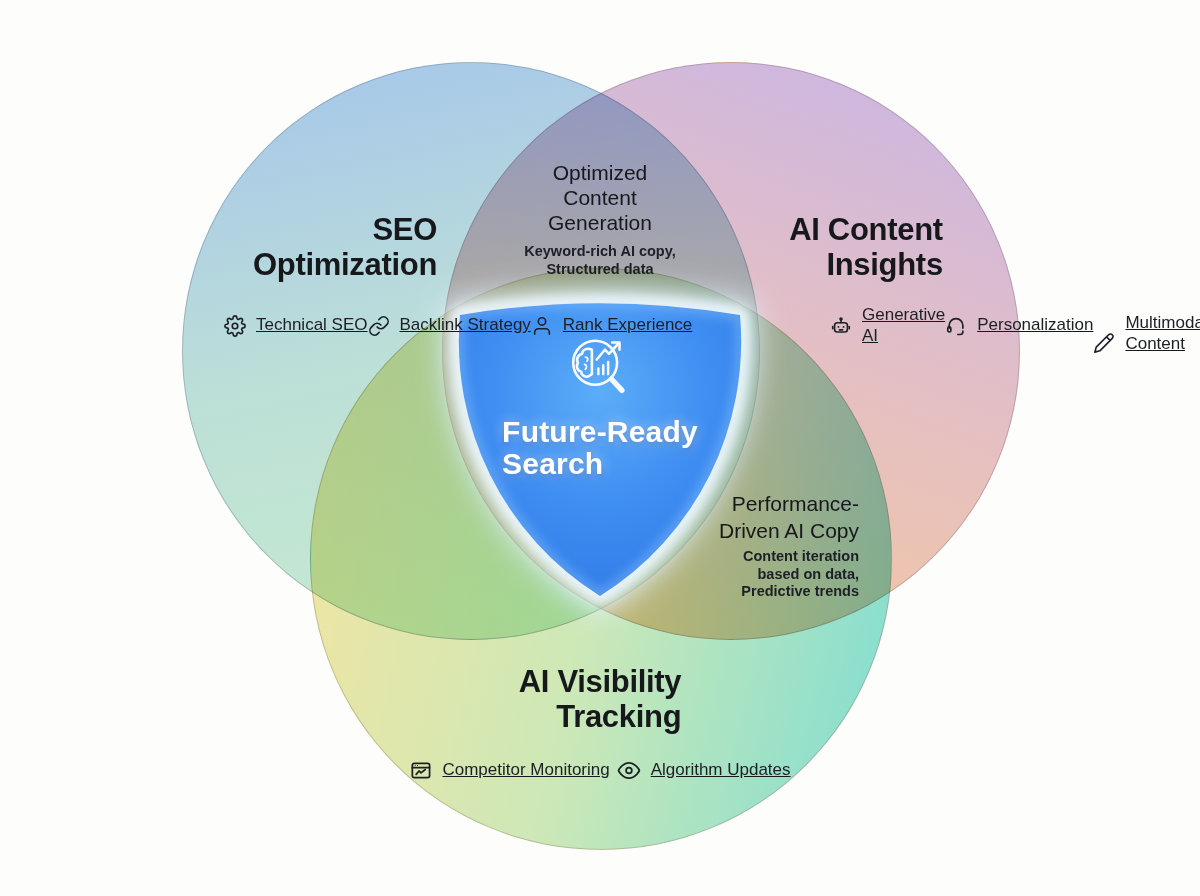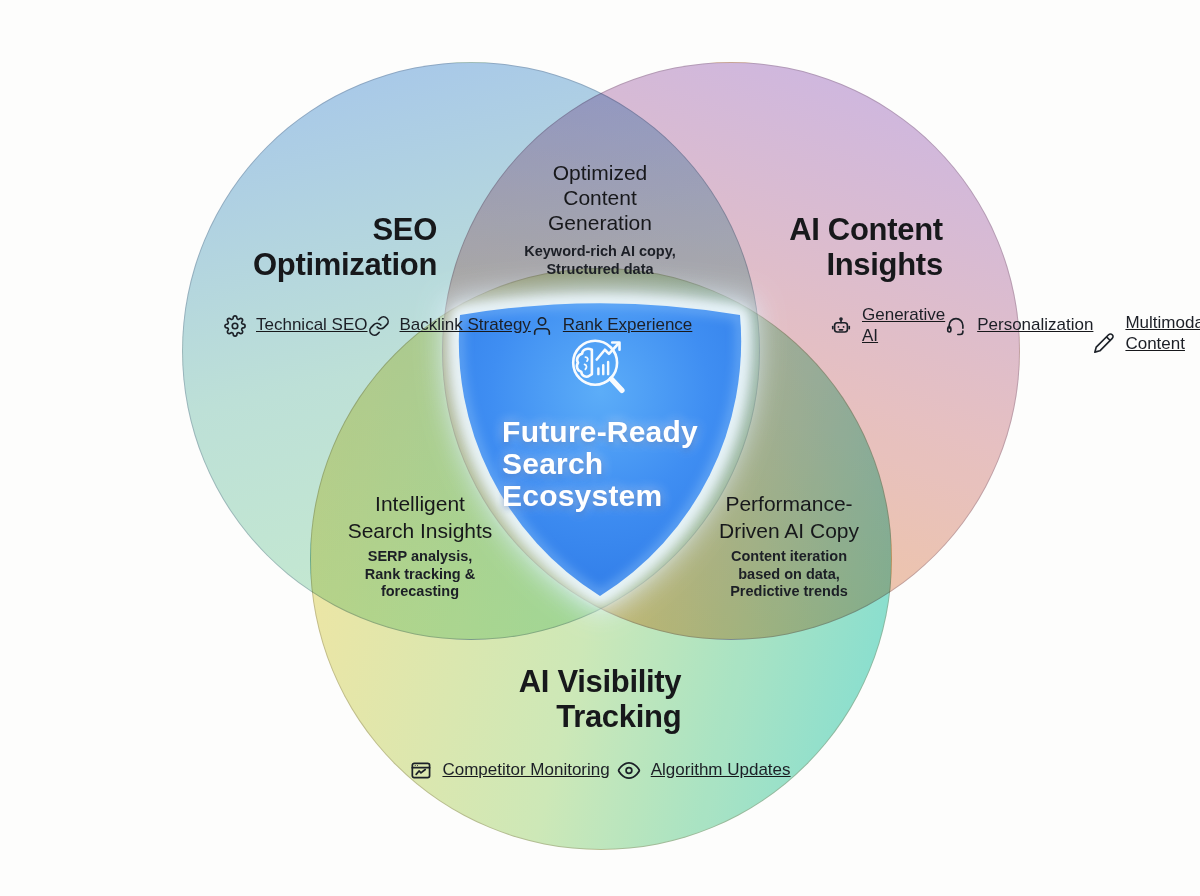--- a/index.html
+++ b/index.html
@@ -89,21 +89,20 @@
     <path d="M30 37 c3 0 4 3 2 5" stroke-width="2.2"></path>
     <path d="M29 46 c3 1 3 4 1 6" stroke-width="2.2"></path>
     <path d="M46 58 v-7 M52 58 v-11 M58 58 v-15" stroke-width="3"></path>
     <path d="M44 40 L54 28 L59 33 L71 20"></path>
     <path d="M63 19 h9 v9"></path>
   </svg>
 
   <div class="abs center-block" style="left:600px;top:416px;">
     <div class="center-title">Future-Ready</div>
     <div class="center-title">Search</div>
-    <div class="center-title">Ecosystem</div>
   </div>
 
   <div class="abs cx circle-title" style="left:345px;top:212px;">
     <div>SEO</div>
     <div>Optimization</div>
   </div>
   <div class="abs cx circle-title" style="left:866px;top:212px;">
     <div>AI Content</div>
     <div>Insights</div>
   </div>
@@ -115,31 +114,22 @@
   <div class="abs cx lens-top" style="left:600px;top:160px;">
     <div class="lens-title">Optimized</div>
     <div class="lens-title">Content</div>
     <div class="lens-title">Generation</div>
     <div class="lens-sub">
       <div>Keyword-rich AI copy,</div>
       <div>Structured data</div>
     </div>
   </div>
 
-  <div class="abs cx lens-side" style="left:420px;top:490px;">
-    <div class="lens-title">Intelligent</div>
-    <div class="lens-title">Search Insights</div>
-    <div class="lens-sub">
-      <div>SERP analysis,</div>
-      <div>Rank tracking &amp;</div>
-      <div>forecasting</div>
-    </div>
-  </div>
-
-  <div class="abs cx lens-side" style="left:789px;top:490px;">
+
+  <div class="abs cx lens-side" style="left:789px;top:490px;text-align:right;">
     <div class="lens-title">Performance-</div>
     <div class="lens-title">Driven AI Copy</div>
     <div class="lens-sub">
       <div>Content iteration</div>
       <div>based on data,</div>
       <div>Predictive trends</div>
     </div>
   </div>
 
   <div class="feature-list" style="left:224px;top:310px;">

